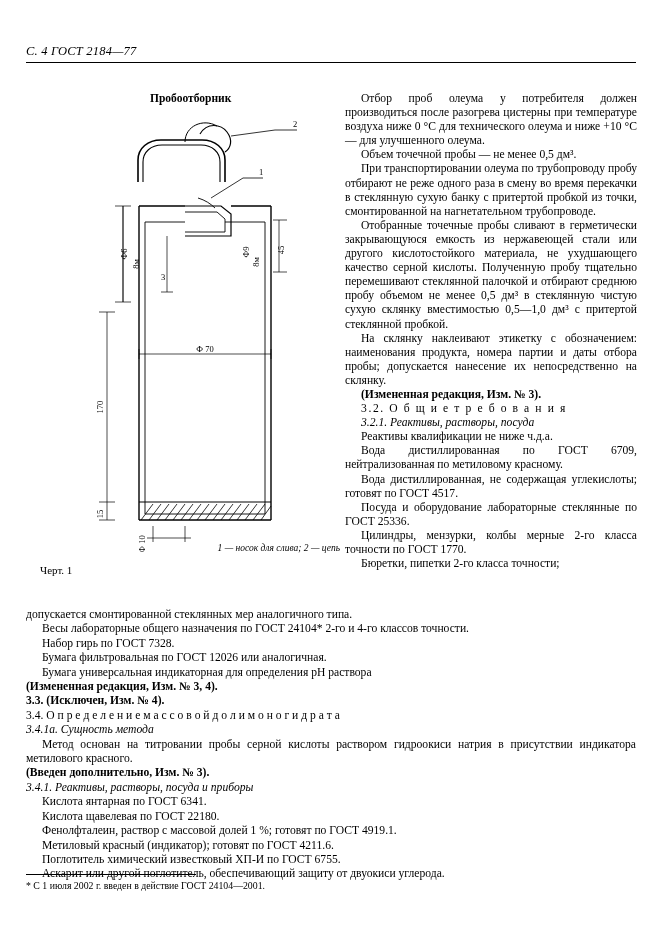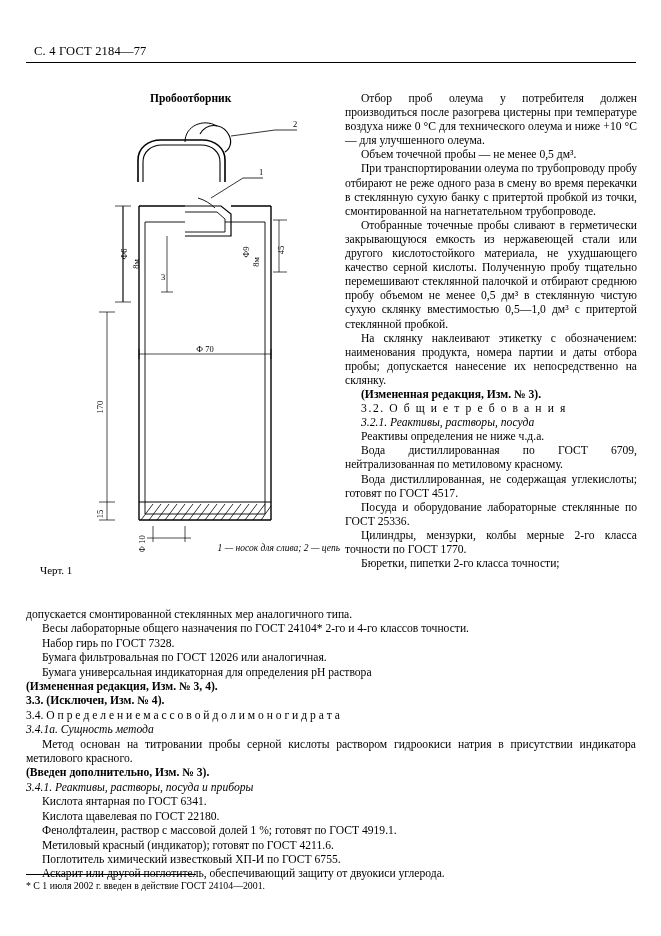--- a/index.html
+++ b/index.html
@@ -4,21 +4,21 @@
 <style>
   html,body{margin:0;padding:0;background:#ffffff;}
   body{
     width:661px;height:936px;position:relative;
     font-family:"Liberation Serif", serif;
     color:#000;
   }
   .page{position:absolute;left:0;top:0;width:661px;height:936px;}
 
   .header{
-    position:absolute;left:34px;top:44px;font-size:12.5px;letter-spacing:.2px;
+    position:absolute;left:26px;top:44px;font-size:12.5px;letter-spacing:.2px;font-style:italic;
   }
   .rule-top{position:absolute;left:26px;top:62px;width:610px;height:1px;background:#000;}
 
   
   .fig-wrap{position:absolute;left:95px;top:88px;width:230px;height:470px;}
   .fig-title{
     position:absolute;left:55px;top:4px;font-size:11.5px;font-weight:bold;
   }
   .fig-caption-items{
     position:absolute;left:-55px;top:455px;width:300px;text-align:right;
@@ -165,21 +165,21 @@
 
   <div class="rcol">
     <p>Отбор проб олеума у потребителя должен производиться после разогрева цистерны при температуре воздуха ниже 0 °C для технического олеума и ниже +10 °C — для улучшенного олеума.</p>
     <p>Объем точечной пробы — не менее 0,5 дм³.</p>
     <p>При транспортировании олеума по трубопроводу пробу отбирают не реже одного раза в смену во время перекачки в стеклянную сухую банку с притертой пробкой из точки, смонтированной на нагнетательном трубопроводе.</p>
     <p>Отобранные точечные пробы сливают в герметически закрывающуюся емкость из нержавеющей стали или другого кислотостойкого материала, не ухудшающего качество серной кислоты. Полученную пробу тщательно перемешивают стеклянной палочкой и отбирают среднюю пробу объемом не менее 0,5 дм³ в стеклянную чистую сухую склянку вместимостью 0,5—1,0 дм³ с притертой стеклянной пробкой.</p>
     <p>На склянку наклеивают этикетку с обозначением: наименования продукта, номера партии и даты отбора пробы; допускается нанесение их непосредственно на склянку.</p>
     <p class="b">(Измененная редакция, Изм. № 3).</p>
     <p class="spaced">3.2. О б щ и е   т р е б о в а н и я</p>
     <p class="ital">3.2.1.  Реактивы, растворы, посуда</p>
-    <p>Реактивы определения не ниже ч.д.а.</p>
+    <p>Реактивы квалификации не ниже ч.д.а.</p>
     <p>Вода дистиллированная по ГОСТ 6709, нейтрализованная по метиловому красному.</p>
     <p>Вода дистиллированная, не содержащая углекислоты; готовят по ГОСТ 4517.</p>
     <p>Посуда и оборудование лабораторные стеклянные по ГОСТ 25336.</p>
     <p>Цилиндры, мензурки, колбы мерные 2-го класса точности по ГОСТ 1770.</p>
     <p>Бюретки, пипетки 2-го класса точности;</p>
   </div>
 
   <div class="bcol">
     <p class="noind">допускается смонтированной стеклянных мер аналогичного типа.</p>
     <p><span>Весы лабораторные общего назначения по ГОСТ 24104* 2-го и 4-го классов точности.</span></p>

